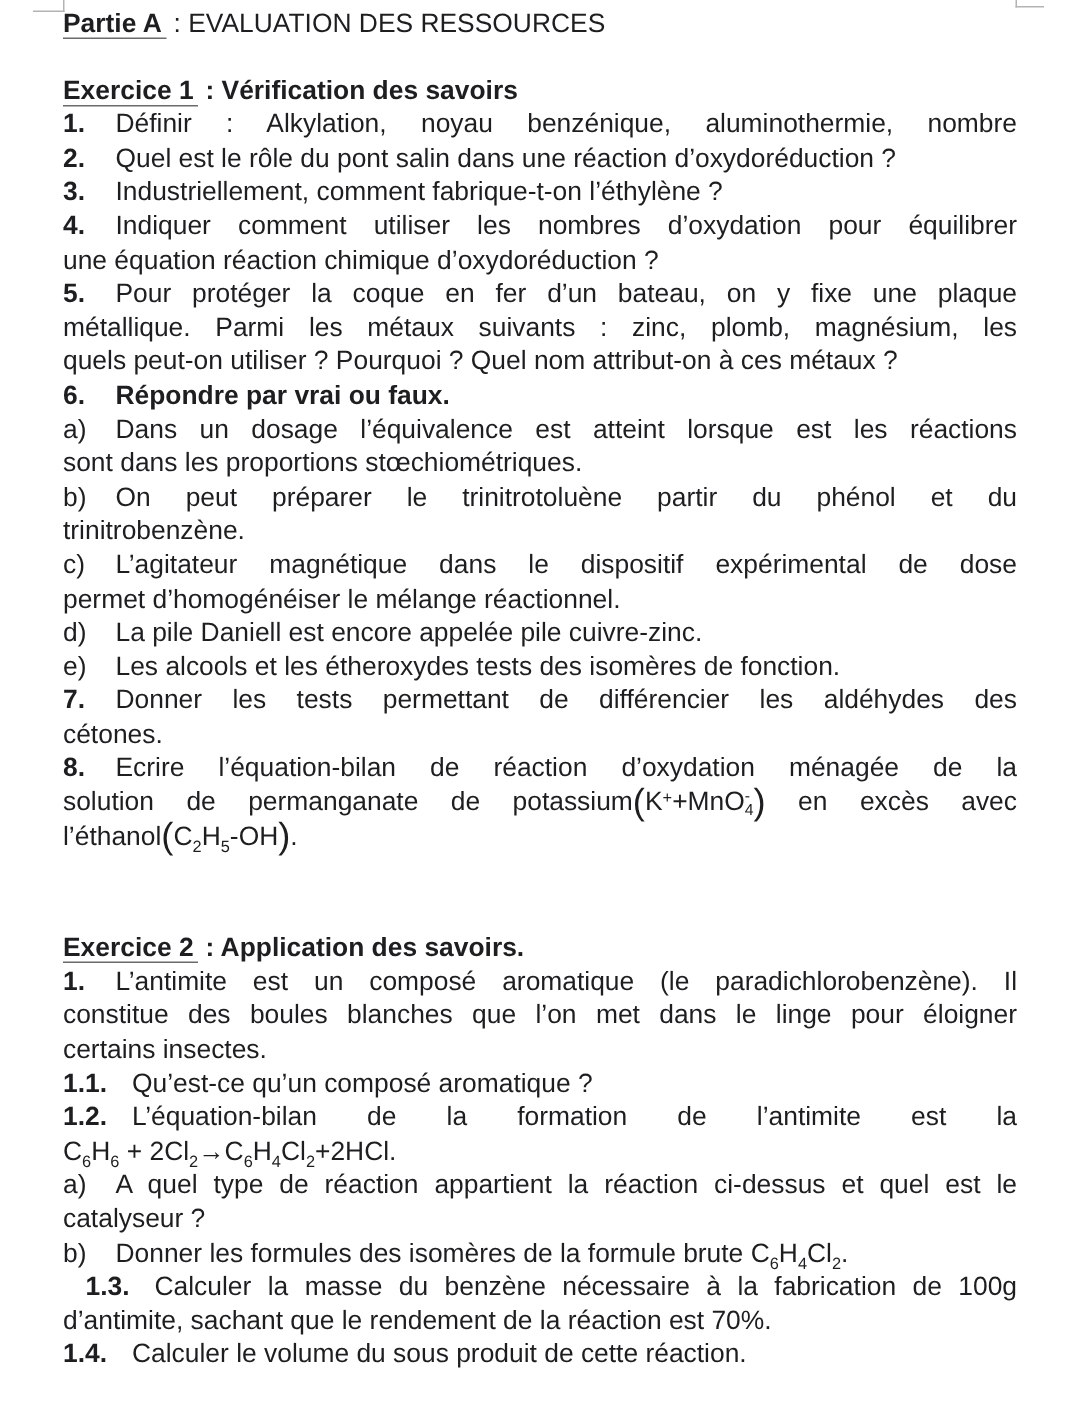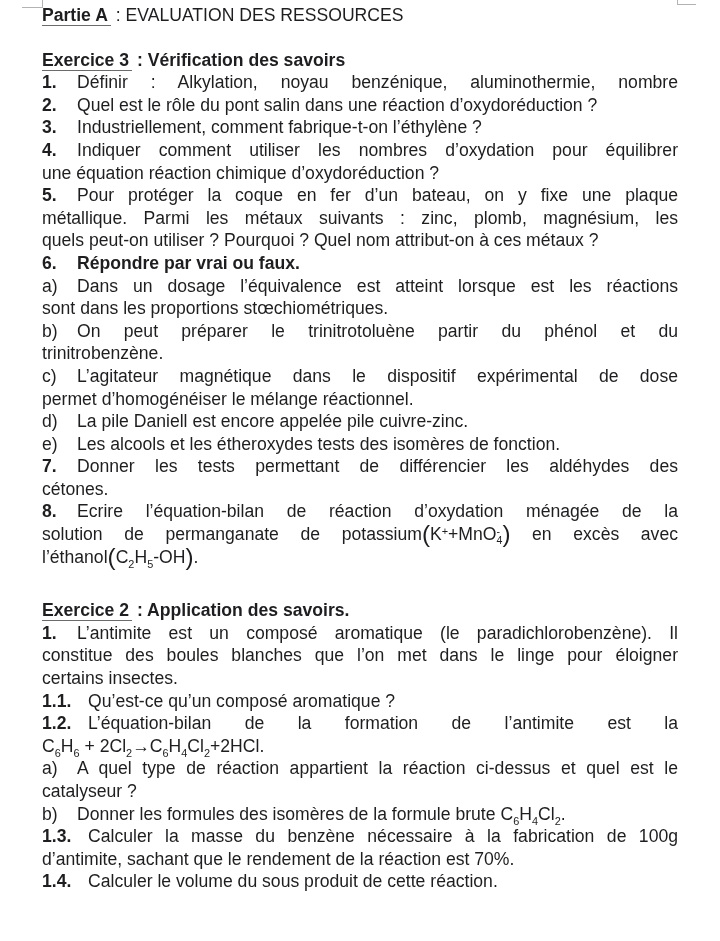--- a/index.html
+++ b/index.html
@@ -41,21 +41,21 @@
 </head>
 <body>
 
 <div class="page">
   <div class="corner tl"></div>
   <div class="corner tr"></div>
   <div class="corner bl"></div>
   <div class="corner br"></div>
   <div class="doc">
       <div class="line"><span class="b u">Partie A</span><span> : EVALUATION DES RESSOURCES</span></div>
-      <div class="line" style="margin-top: 22px;"><span class="b u">Exercice 3</span><span class="b"> : Vérification des savoirs</span></div>
+      <div class="line" style="margin-top: 22px;"><span class="b u">Exercice 1</span><span class="b"> : Vérification des savoirs</span></div>
       <div class="line just"><span class="marker b" style="width: 35px;">1.</span><span>Définir : Alkylation, noyau benzénique, aluminothermie, nombre</span></div>
       <div class="line"><span class="marker b" style="width: 35px;">2.</span><span>Quel est le rôle du pont salin dans une réaction d’oxydoréduction ?</span></div>
       <div class="line"><span class="marker b" style="width: 35px;">3.</span><span>Industriellement, comment fabrique-t-on l’éthylène ?</span></div>
       <div class="line just"><span class="marker b" style="width: 35px;">4.</span><span>Indiquer comment utiliser les nombres d’oxydation pour équilibrer</span></div>
       <div class="line"><span>une équation réaction chimique d’oxydoréduction ?</span></div>
       <div class="line just"><span class="marker b" style="width: 35px;">5.</span><span>Pour protéger la coque en fer d’un bateau, on y fixe une plaque</span></div>
       <div class="line just"><span>métallique. Parmi les métaux suivants : zinc, plomb, magnésium, les</span></div>
       <div class="line"><span>quels peut-on utiliser ? Pourquoi ? Quel nom attribut-on à ces métaux ?</span></div>
       <div class="line"><span class="marker b" style="width: 35px;">6.</span><span class="b">Répondre par vrai ou faux.</span></div>
       <div class="line just"><span class="marker" style="width: 35px;">a)</span><span>Dans un dosage l’équivalence est atteint lorsque est les réactions</span></div>
@@ -64,27 +64,27 @@
       <div class="line"><span>trinitrobenzène.</span></div>
       <div class="line just"><span class="marker" style="width: 35px;">c)</span><span>L’agitateur magnétique dans le dispositif expérimental de dose</span></div>
       <div class="line"><span>permet d’homogénéiser le mélange réactionnel.</span></div>
       <div class="line"><span class="marker" style="width: 35px;">d)</span><span>La pile Daniell est encore appelée pile cuivre-zinc.</span></div>
       <div class="line"><span class="marker" style="width: 35px;">e)</span><span>Les alcools et les étheroxydes tests des isomères de fonction.</span></div>
       <div class="line just"><span class="marker b" style="width: 35px;">7.</span><span>Donner les tests permettant de différencier  les aldéhydes des</span></div>
       <div class="line"><span>cétones.</span></div>
       <div class="line just"><span class="marker b" style="width: 35px;">8.</span><span>Ecrire l’équation-bilan de réaction d’oxydation ménagée de la</span></div>
       <div class="line just"><span>solution de permanganate de potassium</span><span class="bigp">(</span><span>K</span><span class="sup">+</span><span>+MnO</span><span class="stack"><span>-</span><span>4</span></span><span class="bigp">)</span><span> en excès avec</span></div>
       <div class="line"><span>l’éthanol</span><span class="bigp">(</span><span>C</span><span class="sub">2</span><span>H</span><span class="sub">5</span><span>-OH</span><span class="bigp">)</span><span>.</span></div>
-      <div class="line" style="margin-top: 31px;"><span class="b u">Exercice 2</span><span class="b"> : Application des savoirs.</span></div>
+      <div class="line" style="margin-top: 52px;"><span class="b u">Exercice 2</span><span class="b"> : Application des savoirs.</span></div>
       <div class="line just"><span class="marker b" style="width: 35px;">1.</span><span>L’antimite est un composé aromatique (le paradichlorobenzène). Il</span></div>
       <div class="line just"><span>constitue des boules blanches que l’on met dans le linge pour éloigner</span></div>
       <div class="line"><span>certains insectes.</span></div>
       <div class="line"><span class="marker b" style="width: 46px;">1.1.</span><span>Qu’est-ce qu’un composé aromatique ?</span></div>
       <div class="line just"><span class="marker b" style="width: 46px;">1.2.</span><span>L’équation-bilan de la formation de l’antimite est la</span></div>
       <div class="line"><span>C</span><span class="sub">6</span><span>H</span><span class="sub">6</span><span> + 2Cl</span><span class="sub">2</span><span>→C</span><span class="sub">6</span><span>H</span><span class="sub">4</span><span>Cl</span><span class="sub">2</span><span>+2HCl.</span></div>
       <div class="line just"><span class="marker" style="width: 35px;">a)</span><span>A quel type de réaction appartient la réaction ci-dessus et quel est le</span></div>
       <div class="line"><span>catalyseur ?</span></div>
       <div class="line"><span class="marker" style="width: 35px;">b)</span><span>Donner les formules des isomères de la formule brute C</span><span class="sub">6</span><span>H</span><span class="sub">4</span><span>Cl</span><span class="sub">2</span><span>.</span></div>
-      <div class="line just"><span class="marker b" style="width: 46px;">1.3.</span><span>Calculer la masse du benzène nécessaire à la fabrication de 100g</span></div>
+      <div class="line just"><span class="marker b" style="width: 46px; margin-left: 15px;">1.3.</span><span>Calculer la masse du benzène nécessaire à la fabrication de 100g</span></div>
       <div class="line"><span>d’antimite, sachant que le rendement de la réaction est 70%.</span></div>
       <div class="line"><span class="marker b" style="width: 46px;">1.4.</span><span>Calculer le volume du sous produit de cette réaction.</span></div>
     </div>
 </div>
 
 </body></html>

